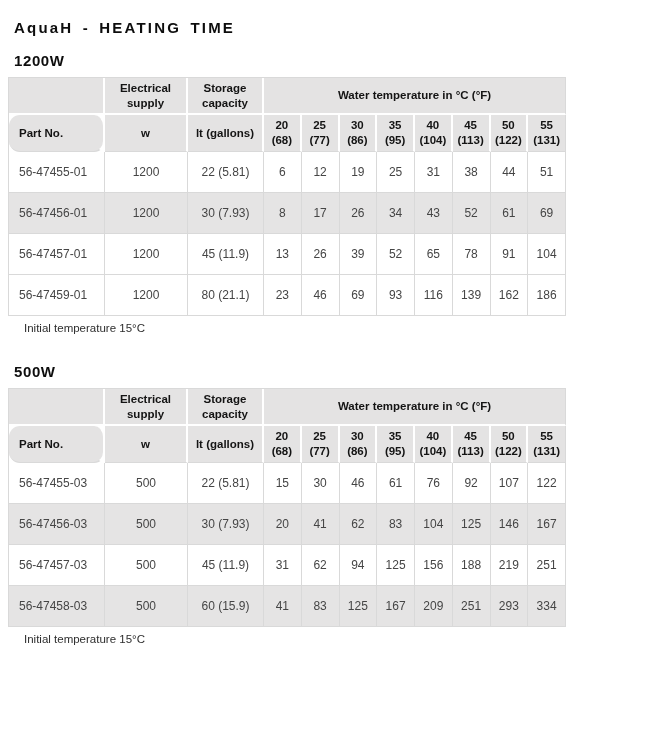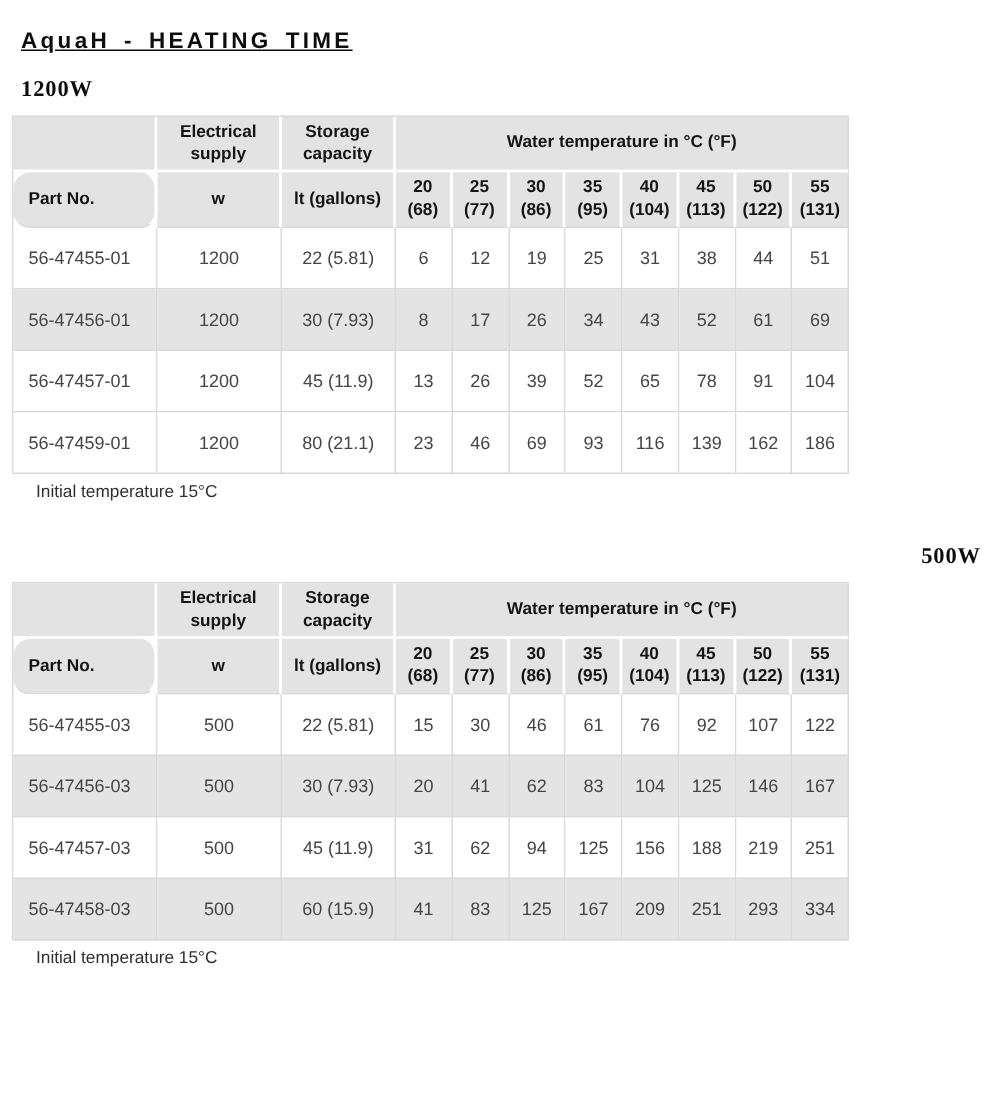--- a/index.html
+++ b/index.html
@@ -18,31 +18,29 @@
     color: var(--text);
   }
   .page { padding: 0 8px; width: 662px; }
   .page-title {
     font-size: 15px;
     font-weight: 700;
     letter-spacing: 2.2px;
     word-spacing: 3px;
     margin: 19px 0 0 6px;
     color: #0d0d0d;
-    text-decoration: underline;
   }
   .section-title {
     font-size: 15px;
     font-weight: 700;
     letter-spacing: 0.6px;
     margin: 16px 0 8px 6px;
     color: #0d0d0d;
-    font-family: Liberation Serif, serif;
-  }
-  .section-2 .section-title { margin-top: 29px; text-align: right; }
+  }
+  .section-2 .section-title { margin-top: 29px; }
   table.data-table {
     width: 558px;
     border-collapse: separate;
     border-spacing: 0;
     table-layout: fixed;
     border-top: 1px solid var(--border);
     border-left: 1px solid var(--border);
   }
   col.c-part { width: 96px; }
   col.c-supply { width: 83px; }

